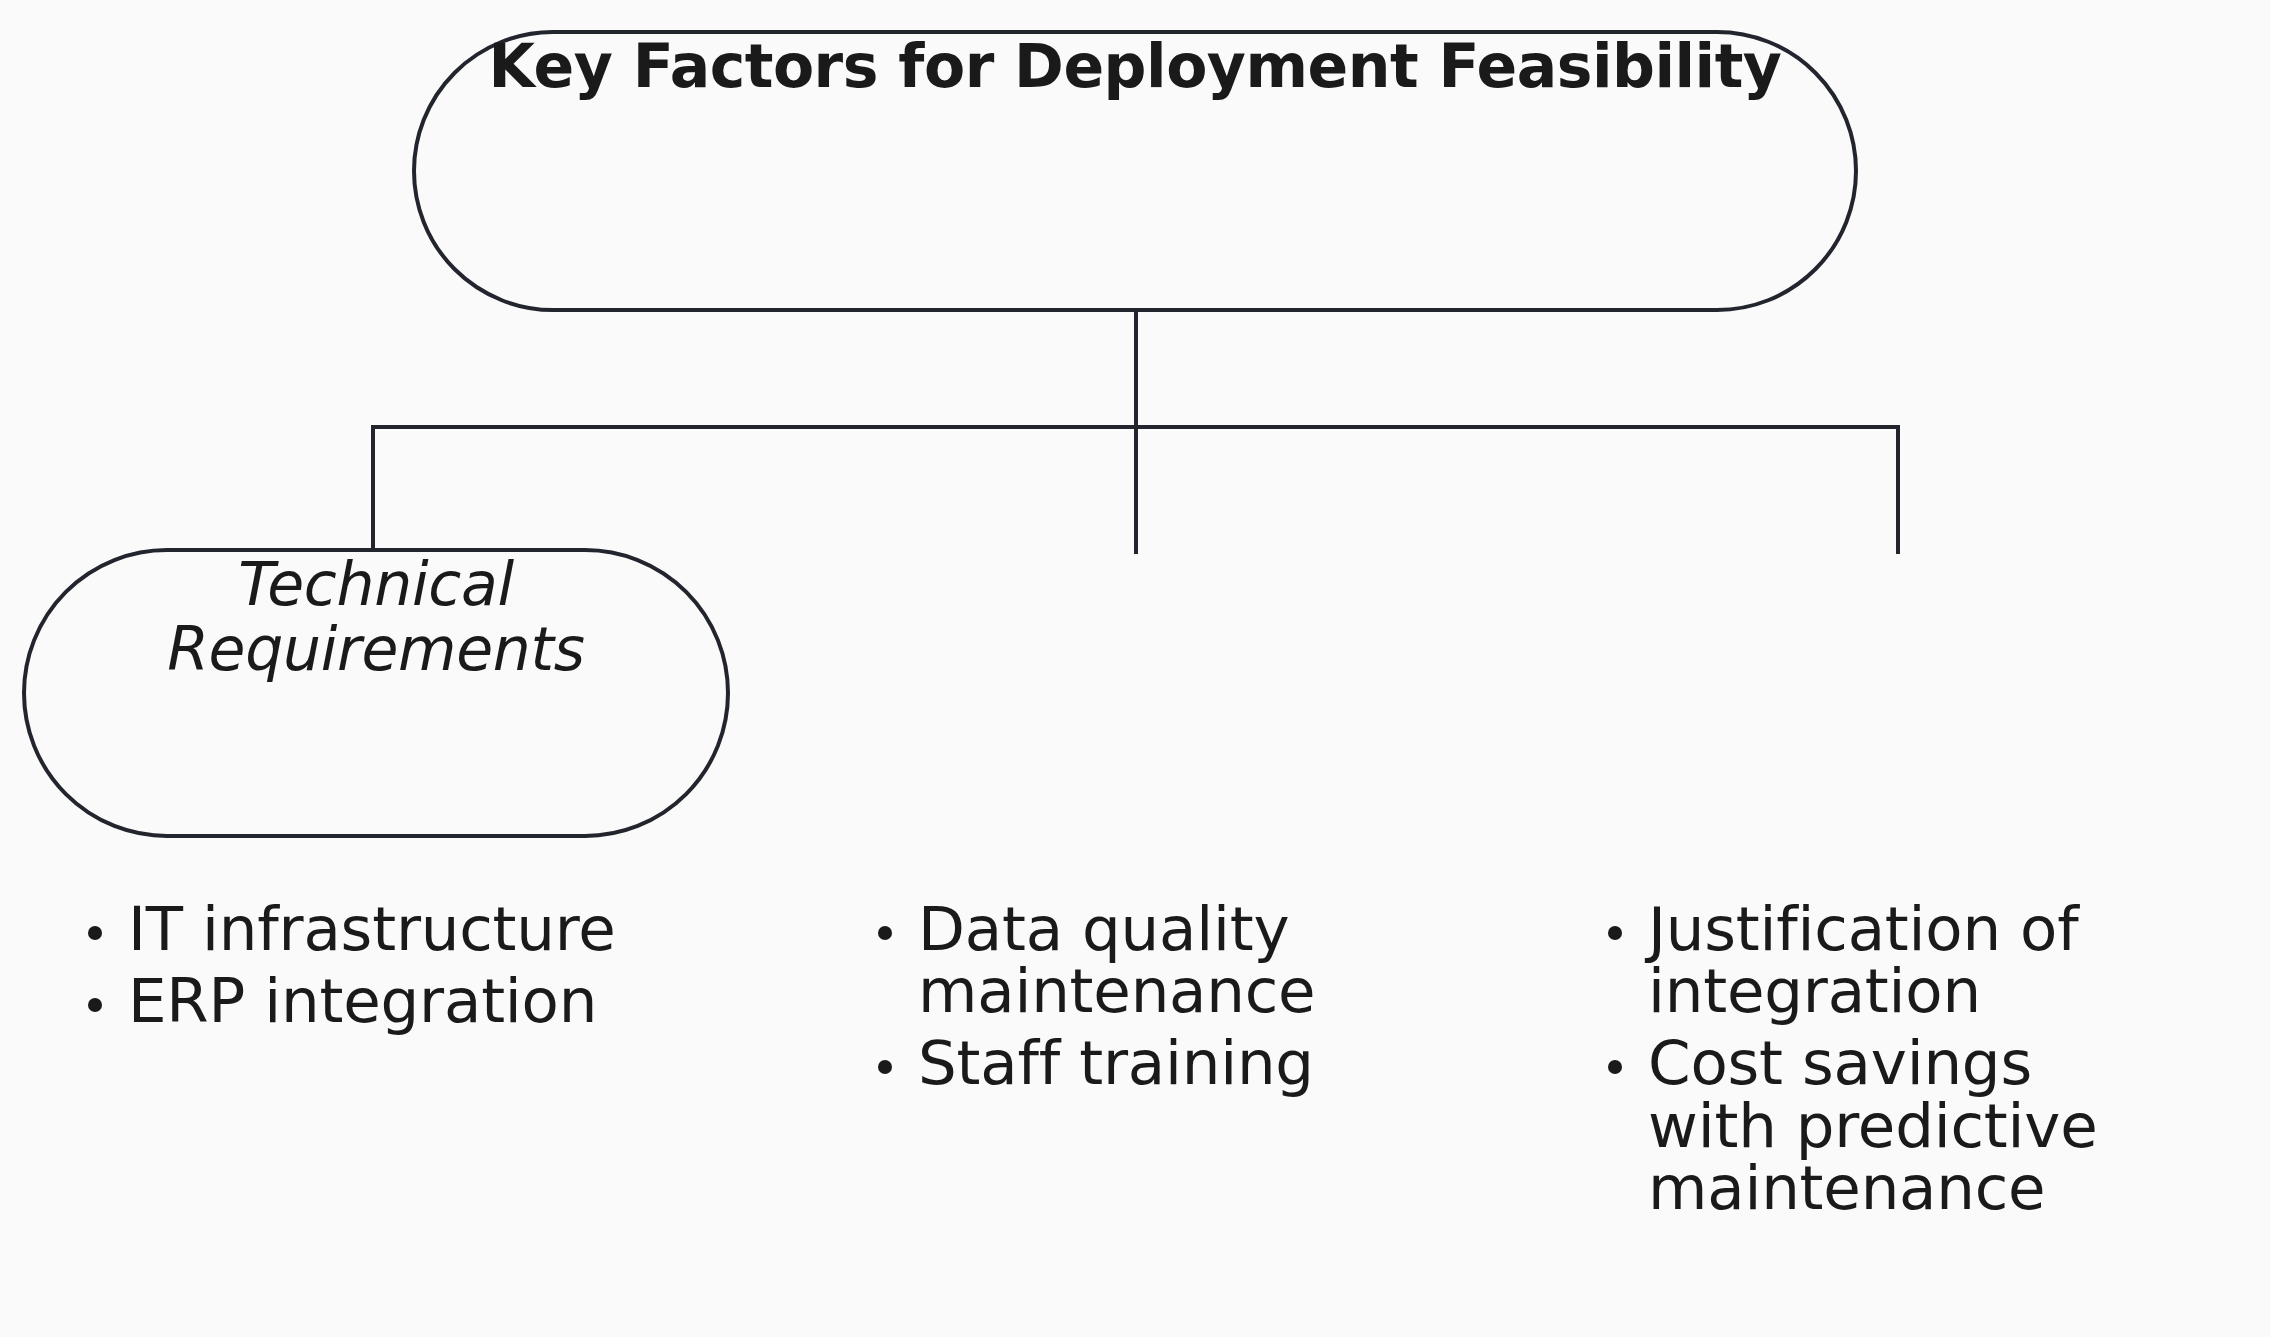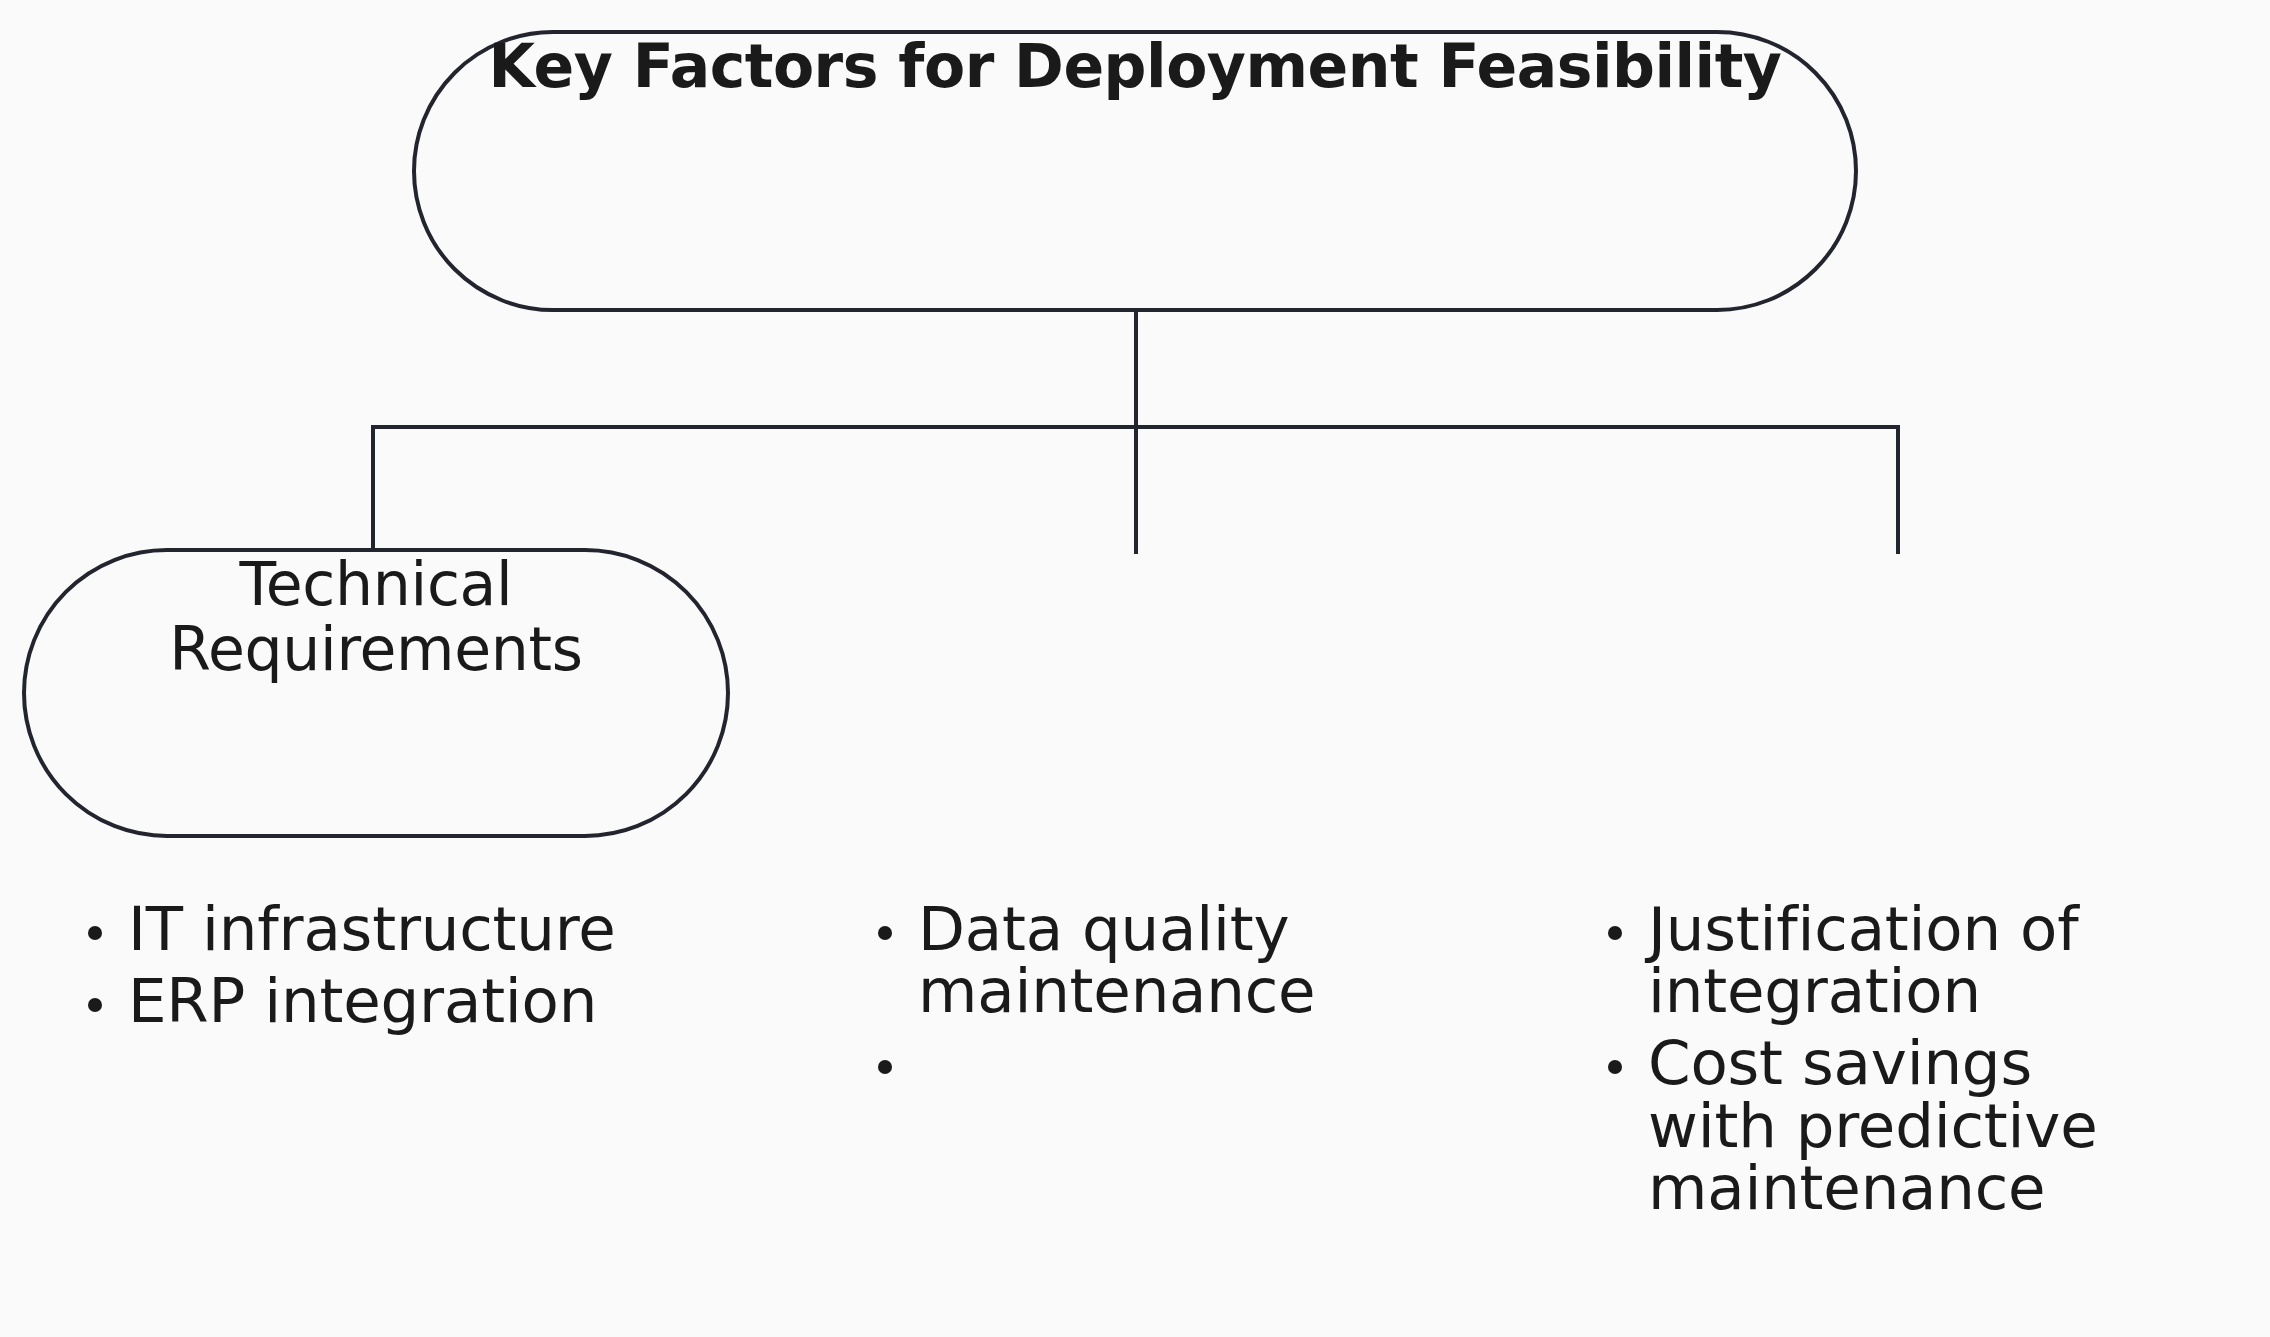--- a/index.html
+++ b/index.html
@@ -59,20 +59,21 @@
 
   #root-node .node-label {
     font-size: 60px;
     font-weight: 700;
     letter-spacing: -0.5px;
   }
 
   .child-node {
     top: 548px;
     height: 290px;
+    font-style: italic;
   }
 
   .child-node .node-label {
     font-size: 60px;
     font-weight: 400;
   }
 
   #child-node-0 { left: 22px;   width: 708px; }
   #child-node-1 { left: 805px;  width: 675px; }
   #child-node-2 { left: 1560px; width: 690px; }
@@ -153,20 +154,21 @@
     </li>
   </ul>
 
   <ul class="bullet-list" id="bullet-list-1">
     <li class="bullet-item">
       <span class="bullet-dot"></span>
       <span class="bullet-text">Data quality maintenance</span>
     </li>
     <li class="bullet-item">
       <span class="bullet-dot"></span>
+      <span class="bullet-text">Staff training</span>
     </li>
   </ul>
 
   <ul class="bullet-list" id="bullet-list-2">
     <li class="bullet-item">
       <span class="bullet-dot"></span>
       <span class="bullet-text">Justification of integration</span>
     </li>
     <li class="bullet-item">
       <span class="bullet-dot"></span>

